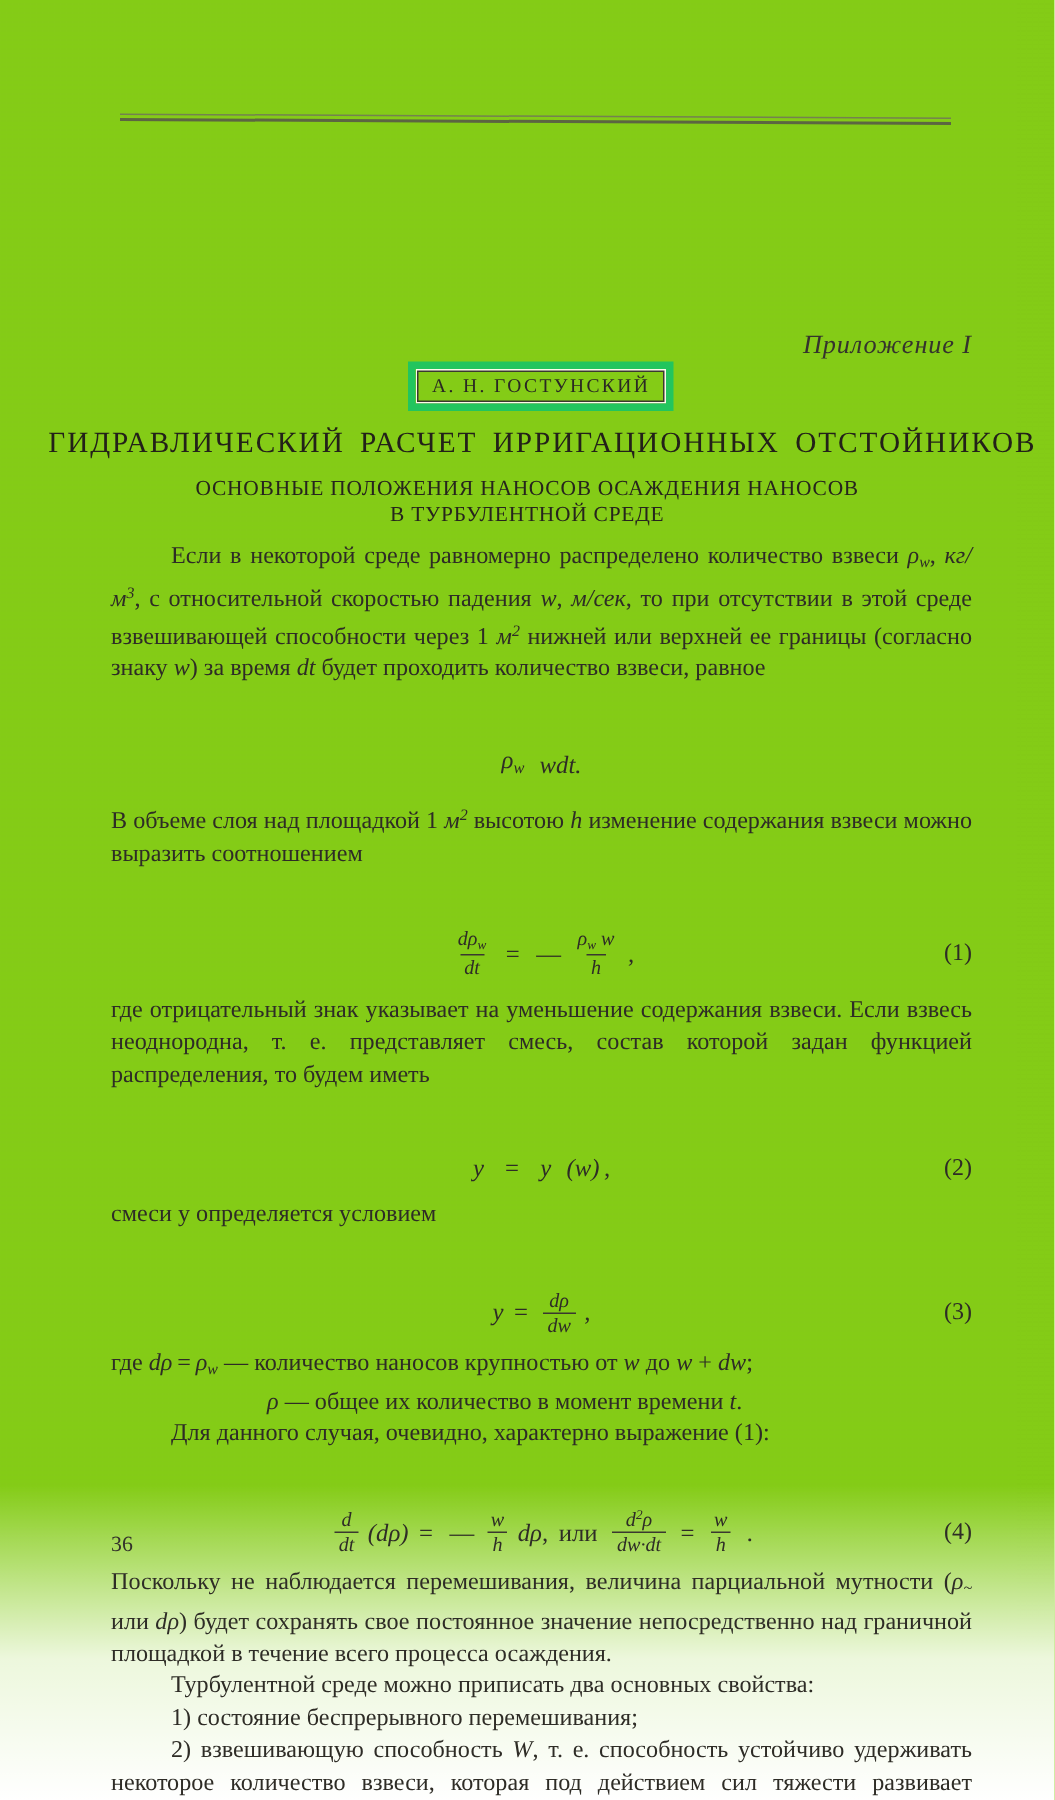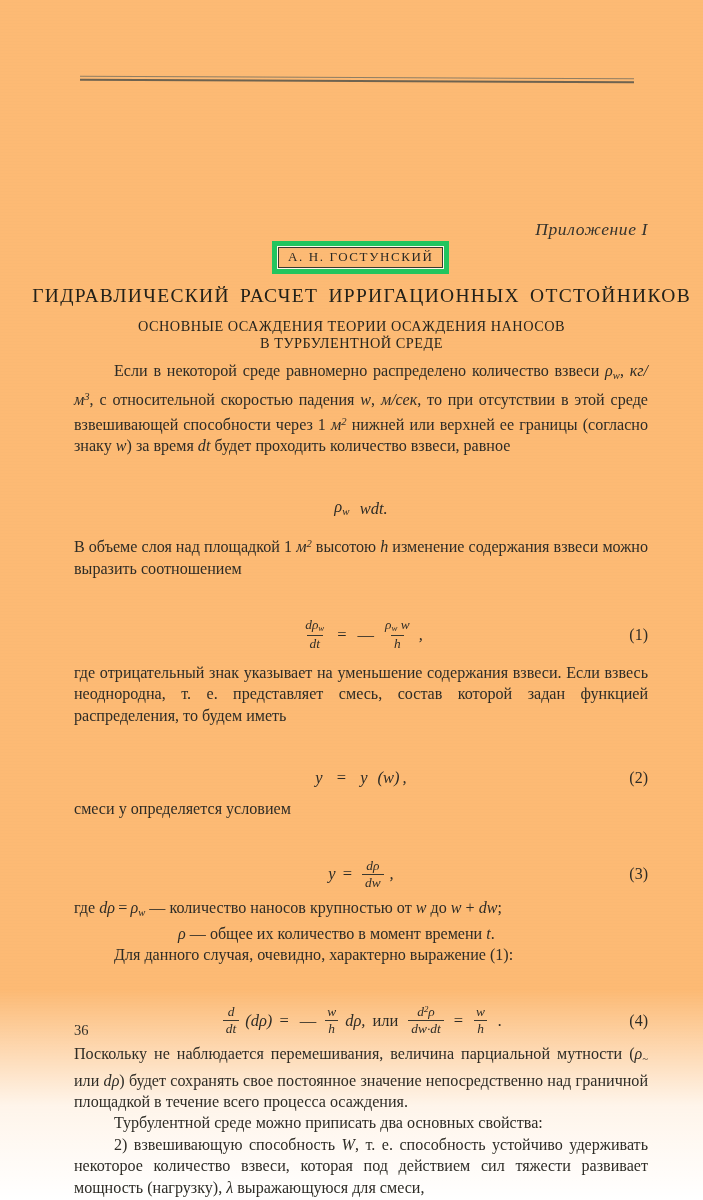--- a/index.html
+++ b/index.html
@@ -7,21 +7,21 @@
     margin: 0;
     padding: 0;
     background: #ffffff;
   }
 
   .page {
     position: relative;
     width: 703px;
     height: 1200px;
     overflow: hidden;
-    background: #fdba74;
+    background: #84cc16;
     font-family: "Liberation Serif", "DejaVu Serif", serif;
     color: #2b2b2b;
   }
 
   
   .paper-tone {
     position: absolute;
     inset: 0;
     background:
       radial-gradient(120% 85% at 12% 4%, rgba(236,230,180,0.55) 0%, rgba(248,244,205,0.22) 38%, rgba(255,255,255,0) 72%),
@@ -213,21 +213,21 @@
       <div class="r2"></div>
     </div>
 
     <div class="appendix">Приложение I</div>
 
     <div class="author-box">А. Н. ГОСТУНСКИЙ</div>
 
     <div class="title-main">ГИДРАВЛИЧЕСКИЙ РАСЧЕТ ИРРИГАЦИОННЫХ ОТСТОЙНИКОВ</div>
 
     <div class="title-sub">
-      <div>ОСНОВНЫЕ ОСАЖДЕНИЯ ТЕОРИИ ОСАЖДЕНИЯ НАНОСОВ</div>
+      <div>ОСНОВНЫЕ ПОЛОЖЕНИЯ НАНОСОВ ОСАЖДЕНИЯ НАНОСОВ</div>
       <div>В ТУРБУЛЕНТНОЙ СРЕДЕ</div>
     </div>
 
     <div class="body">
 
       <p class="indent">
         Если в некоторой среде равномерно распределено количество
         взвеси <i>ρ<span class="sub">w</span></i>, <i>кг/м<span class="sup">3</span></i>, с относительной
         скоростью падения <i>w</i>, <i>м/сек</i>, то при отсутствии в этой среде взвешивающей
         способности через 1 <i>м<span class="sup">2</span></i> нижней или верхней ее границы (согласно знаку <i>w</i>)
@@ -345,20 +345,21 @@
 
       <p>
         Поскольку не наблюдается перемешивания, величина парциальной
         мутности (<i>ρ<span class="sub">~</span></i> или <i>dρ</i>) будет сохранять свое постоянное значение
         непосредственно над граничной площадкой в течение всего процесса
         осаждения.
       </p>
 
       <p class="indent">Турбулентной среде можно приписать два основных свойства:</p>
 
+      <p class="indent">1) состояние беспрерывного перемешивания;</p>
 
       <p class="indent">
         2) взвешивающую способность <i>W</i>, т. е. способность устойчиво
         удерживать некоторое количество взвеси, которая под действием сил
         тяжести развивает мощность (нагрузку), <i>λ</i> выражающуюся для смеси,
       </p>
 
     </div>
 
     <div class="folio">36</div>

